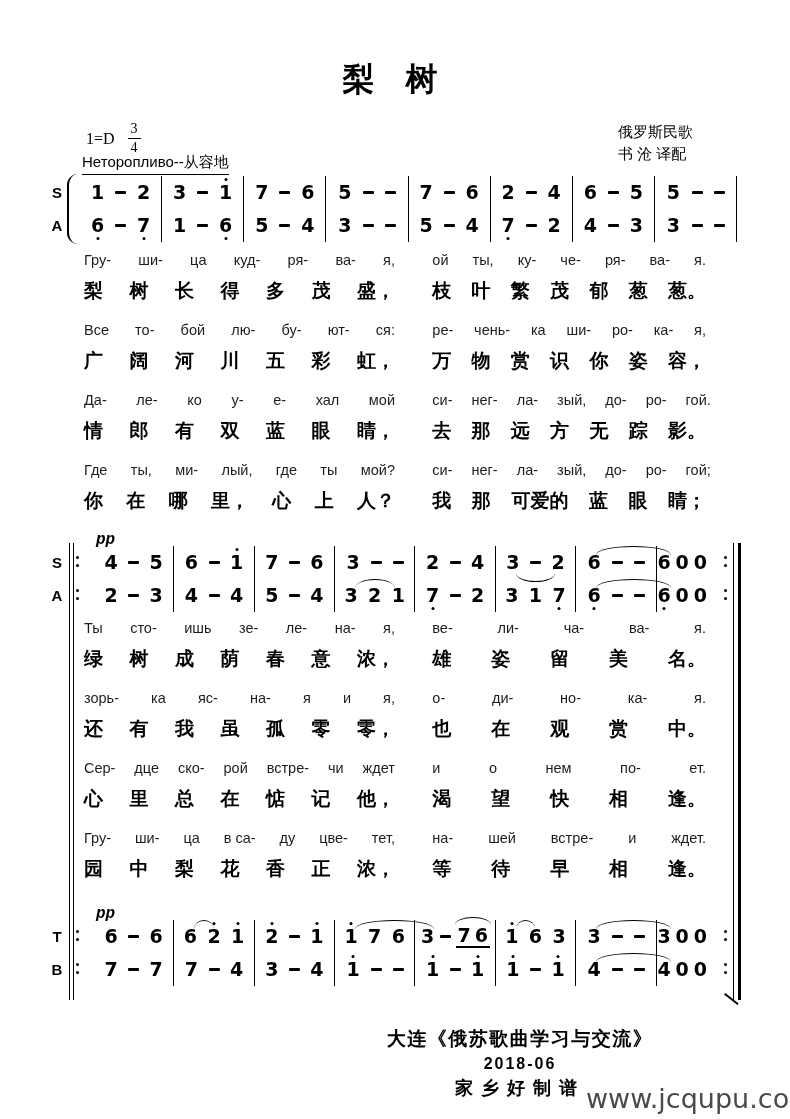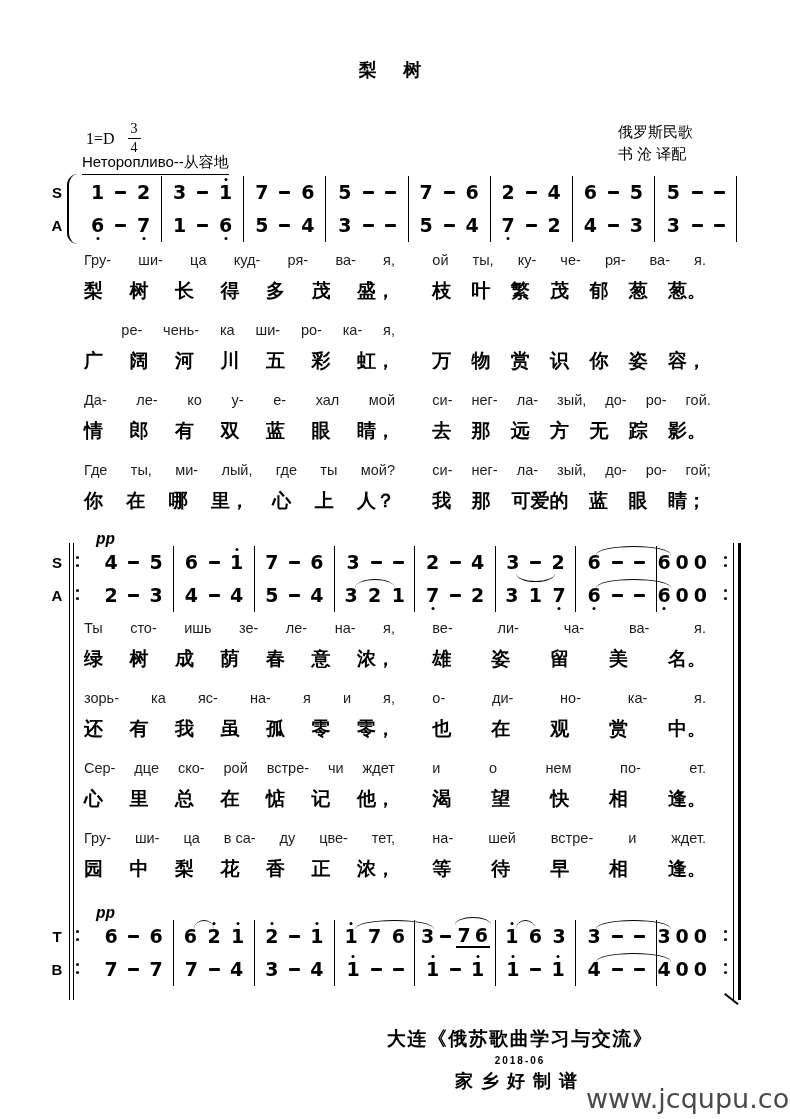--- a/index.html
+++ b/index.html
@@ -1,21 +1,21 @@
 <!DOCTYPE html>
 <html><head>
 <meta charset="utf-8">
 <style>
   html,body{margin:0;padding:0;background:#fff;}
   .page{position:relative;width:790px;height:1119px;background:#fff;color:#000;
         font-family:"Liberation Sans",sans-serif;overflow:hidden;margin:0 auto;}
 
   
   .title-cn{position:absolute;top:58px;left:0;width:100%;text-align:center;margin:0;
-            font-family:"DejaVu Serif",serif;font-weight:bold;font-size:18px;letter-spacing:10px;}
+            font-family:"DejaVu Serif",serif;font-weight:bold;font-size:32px;letter-spacing:10px;}
   .title-ru{position:absolute;top:90px;left:0;width:100%;text-align:center;margin:0;
             font-family:"DejaVu Sans",sans-serif;font-weight:bold;font-size:30px;letter-spacing:1px;}
 
   
   .keytime{position:absolute;left:86px;top:121px;display:flex;align-items:center;gap:13px;
            font-family:"Liberation Serif",serif;font-size:16px;}
   .frac{display:inline-flex;flex-direction:column;align-items:center;font-size:14px;line-height:1.15;}
   .frac .num{border-bottom:1px solid #000;padding:0 3px 1px;}
   .frac .den{padding-top:1px;}
   .tempo{position:absolute;left:82px;top:153px;font-size:15px;border-bottom:1px solid #000;padding-bottom:2px;}
@@ -66,21 +66,21 @@
   .lgroup.l{width:50%;}
   .spacer{width:6%;}
   .lgroup.r{width:44%;gap:19px;}
   .lyr-ru{font-size:14.5px;color:#1c1c1c;height:26px;align-items:flex-start;}
   .lyr-zh{font-family:"DejaVu Serif",serif;font-weight:bold;font-size:19px;height:44px;align-items:flex-start;}
   .lgroup span{display:inline-block;}
 
   
   .footer{position:absolute;top:1026px;left:280px;width:480px;text-align:center;font-weight:bold;}
   .f1{font-family:"DejaVu Serif",serif;font-size:19px;letter-spacing:1.5px;}
-  .f2{font-size:10px;letter-spacing:2px;margin-top:3px;}
+  .f2{font-size:16px;letter-spacing:2px;margin-top:3px;}
   .f3{font-family:"DejaVu Serif",serif;font-size:18px;letter-spacing:8px;margin-top:3px;}
   .site{position:absolute;top:1083px;left:586px;font-size:27px;color:#4a4a4a;
         font-family:"DejaVu Sans",sans-serif;}
 </style>
 </head>
 <body>
 
 <div class="page">
 
   <h1 class="title-cn">梨 树</h1>
@@ -244,20 +244,29 @@
           <span>枝</span>
           <span>叶</span>
           <span>繁</span>
           <span>茂</span>
           <span>郁</span>
           <span>葱</span>
           <span>葱。</span>
         </div>
       </div>
       <div class="lyr-line lyr-ru">
+        <div class="lgroup l">
+          <span>Все</span>
+          <span>то-</span>
+          <span>бой</span>
+          <span>лю-</span>
+          <span>бу-</span>
+          <span>ют-</span>
+          <span>ся:</span>
+        </div>
         <div class="spacer"></div>
         <div class="lgroup r">
           <span>ре-</span>
           <span>чень-</span>
           <span>ка</span>
           <span>ши-</span>
           <span>ро-</span>
           <span>ка-</span>
           <span>я,</span>
         </div>

